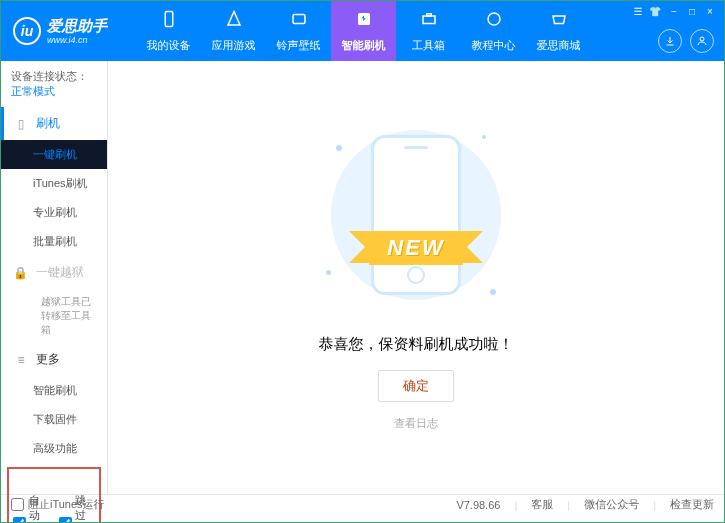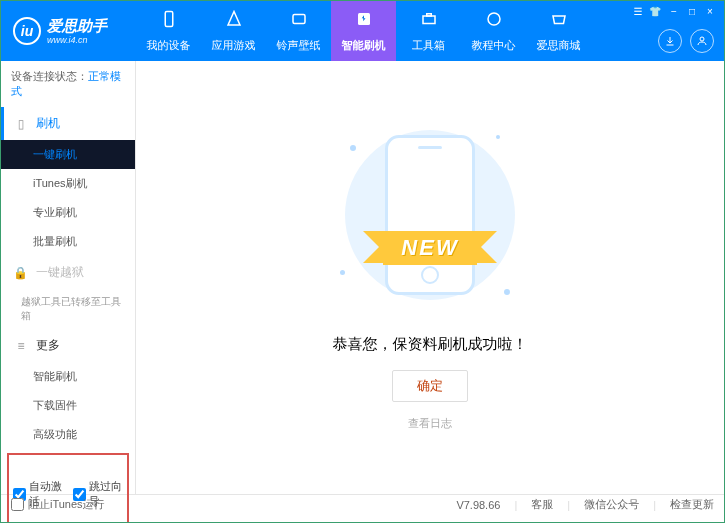--- a/index.html
+++ b/index.html
@@ -14,29 +14,29 @@
 .nav-item { width: 65px; display: flex; flex-direction: column; align-items: center; justify-content: center; cursor: pointer; font-size: 11px; gap: 9px; }
 .nav-item.active { background: #8b5cf6; font-weight: bold; }
 .nav-icon { width: 20px; height: 20px; display: flex; align-items: center; justify-content: center; }
 .nav-icon svg { fill: #fff; }
 .win-controls { position: absolute; top: 0; right: 0; display: flex; gap: 2px; padding: 3px 6px; }
 .win-btn { width: 16px; height: 14px; display: flex; align-items: center; justify-content: center; cursor: pointer; font-size: 10px; }
 .right-icons { position: absolute; right: 10px; bottom: 8px; display: flex; gap: 8px; }
 .circle-icon { width: 24px; height: 24px; border: 1.5px solid rgba(255,255,255,0.7); border-radius: 50%; display: flex; align-items: center; justify-content: center; cursor: pointer; }
 
 .body-area { display: flex; height: 433px; }
-.sidebar { width: 135px; border-right: 1px solid #e5e5e5; display: flex; flex-direction: column; }
+.sidebar { width: 107px; border-right: 1px solid #e5e5e5; display: flex; flex-direction: column; }
 .conn-status { padding: 8px 10px; font-size: 11px; color: #666; }
 .conn-status .val { color: #0085ff; }
 .side-section-hdr { display: flex; align-items: center; padding: 8px 10px; gap: 8px; color: #333; cursor: pointer; border-left: 3px solid transparent; }
 .side-section-hdr.primary { border-left-color: #0085ff; color: #0085ff; }
 .side-section-hdr .icn { width: 14px; display: flex; justify-content: center; color: #999; }
 .side-item { padding: 7px 10px 7px 32px; font-size: 11px; color: #555; cursor: pointer; }
 .side-item.active { background: #0f172a; color: #0085ff; }
-.side-note { padding: 6px 10px 6px 20px; font-size: 10px; color: #999; line-height: 1.4; }
+.side-note { padding: 6px 10px 6px 40px; font-size: 10px; color: #999; line-height: 1.4; }
 .checkbox-row { border: 2px solid #d9534f; margin: 4px 6px; padding: 24px 4px; display: flex; gap: 10px; font-size: 11px; }
 .cb { display: flex; align-items: center; gap: 3px; color: #444; }
 .cb input { accent-color: #0085ff; }
 .device-box { padding: 6px 10px; }
 .device-name { color: #0085ff; font-weight: bold; font-size: 12px; display: flex; align-items: center; gap: 4px; }
 
 .main { flex: 1; display: flex; flex-direction: column; align-items: center; justify-content: center; position: relative; }
 .illus { width: 200px; height: 180px; position: relative; display: flex; align-items: center; justify-content: center; }
 .phone { width: 90px; height: 160px; background: #fff; border: 3px solid #cfe8ff; border-radius: 14px; position: relative; z-index: 2; }
 .phone::before { content: ""; position: absolute; top: 8px; left: 50%; transform: translateX(-50%); width: 24px; height: 3px; background: #cfe8ff; border-radius: 2px; }

